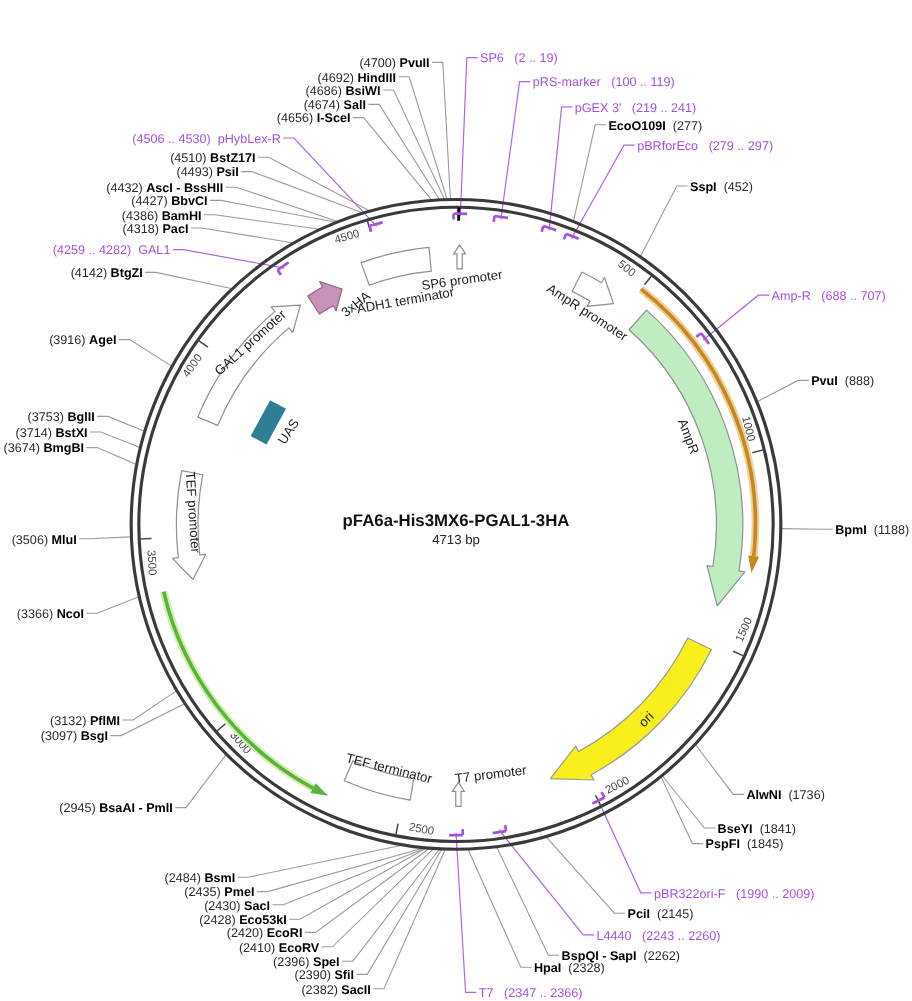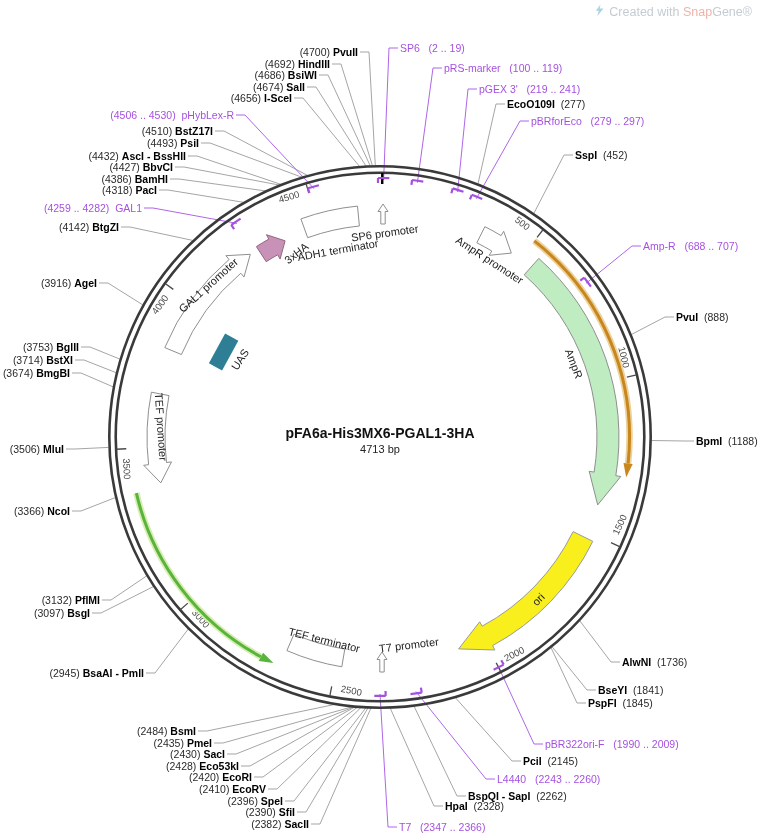--- a/index.html
+++ b/index.html
@@ -14,28 +14,20 @@
   .primer-text{font-size:10.5px;}
   .tick-num{fill:#4a4a4a;font-size:9.5px;}
   .feat-label{fill:#1c1c1c;font-size:11px;}
   .map-title{fill:#111;font-size:14px;font-weight:bold;}
   .map-subtitle{fill:#222;font-size:11px;}
 </style>
 </head>
 <body>
 
 <div id="stage">
-  <div id="watermark">
-    <span>
-      <svg width="12" height="13" viewBox="0 0 12 13">
-          <path d="M7.5 0.5 L2.8 6.8 L5.8 6.8 L4.2 12.2 L10.5 4.6 L6.6 4.6 Z" fill="#a9d3e2"></path>
-        </svg>
-    </span>
-    <span><span class="wm-gray">Created with </span><span class="wm-red">Snap</span><span class="wm-gray">Gene</span><span class="wm-gray">®</span></span>
-  </div>
   <svg id="map" width="760" height="834" viewBox="0 0 760 834">
       <g>
         <polyline points="360.0,52.0 369.0,52.0 375.3,165.5" fill="none" stroke="#9b9b9b" stroke-width="0.9"></polyline>
         <polyline points="332.0,64.0 341.0,64.0 372.4,165.6" fill="none" stroke="#9b9b9b" stroke-width="0.9"></polyline>
         <polyline points="319.0,75.0 328.0,75.0 370.2,165.7" fill="none" stroke="#9b9b9b" stroke-width="0.9"></polyline>
         <polyline points="307.0,87.0 316.0,87.0 365.9,165.9" fill="none" stroke="#9b9b9b" stroke-width="0.9"></polyline>
         <polyline points="294.0,98.0 303.0,98.0 359.4,166.3" fill="none" stroke="#9b9b9b" stroke-width="0.9"></polyline>
         <polyline points="215.0,131.0 224.0,131.0 307.4,175.4" fill="none" stroke="#9b9b9b" stroke-width="0.9"></polyline>
         <polyline points="201.0,143.0 210.0,143.0 301.5,177.1" fill="none" stroke="#9b9b9b" stroke-width="0.9"></polyline>
         <polyline points="188.0,156.0 197.0,156.0 280.7,184.3" fill="none" stroke="#9b9b9b" stroke-width="0.9"></polyline>

